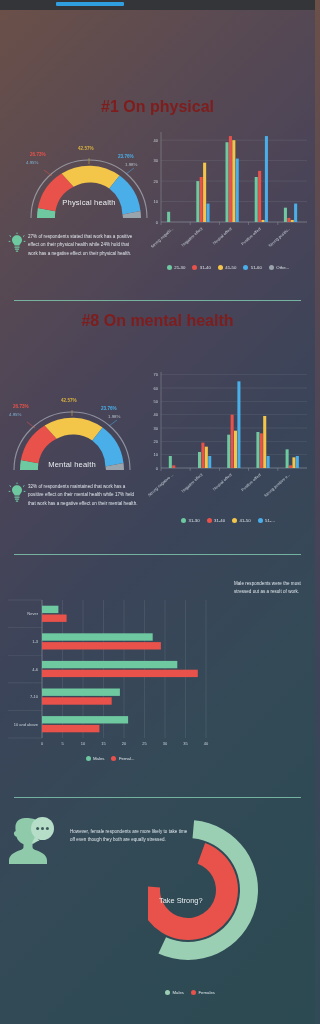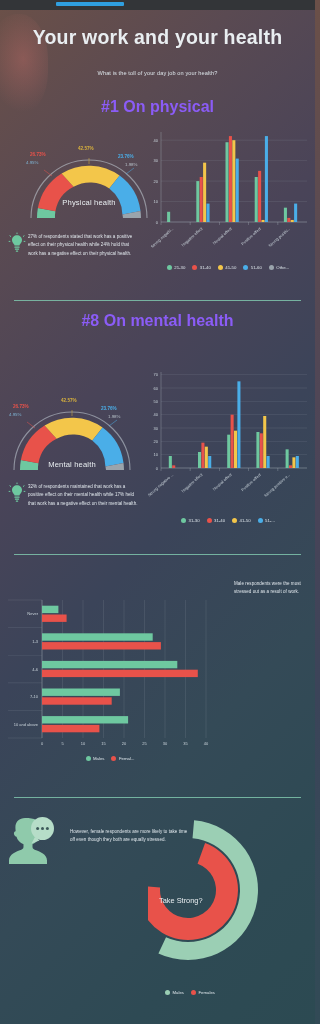--- a/index.html
+++ b/index.html
@@ -37,21 +37,21 @@
     font-size:19.5px; font-weight:bold; letter-spacing:.2px; color:#e9eef1;
   }
   .subtitle {
     position:absolute; top:60px; left:0; width:315px; text-align:center;
     font-size:5.6px; color:#dbe3e8; letter-spacing:.1px;
   }
 
   
   .sec-heading {
     position:absolute; width:315px; text-align:center;
-    font-size:16px; font-weight:bold; color:#8b5cf6;
+    font-size:16px; font-weight:bold; color:#7f1d1d;
   }
   .divider {
     position:absolute; left:14px; width:287px; height:1px;
     background:#7fc6ad; opacity:.85;
   }
 
   
   .gauge-wrap { position:absolute; }
   .gauge { position:relative; }
   .gauge svg { display:block; overflow:visible; }
@@ -96,25 +96,20 @@
 </style>
 </head>
 <body>
 
 <div class="page">
 
   <div class="topbar">
     <div class="progress"></div>
   </div>
 
-  <div class="header">
-    <div class="face-ghost"></div>
-    <div class="title">Your work and your health</div>
-    <div class="subtitle">What is the toll of your day job on your health?</div>
-  </div>
 
   <div class="sec-heading" style="top:98px;">#1 On physical</div>
 
   <div class="gauge-wrap" style="left:25px; top:140px; width:128px; height:92px;">
     <div class="gauge">
       <svg width="128" height="84" viewBox="0 0 128 84">
 
         <path d="M6,78 A58,58 0 0 1 122,78" fill="none" stroke="#c9d3da" stroke-width="1.1" opacity=".55"></path>
 
         <path d="M12,78 A52,52 0 0 1 12.9,68 L30.4,71.3 A34,34 0 0 0 30,78 Z" fill="#6ec8a0"></path>

